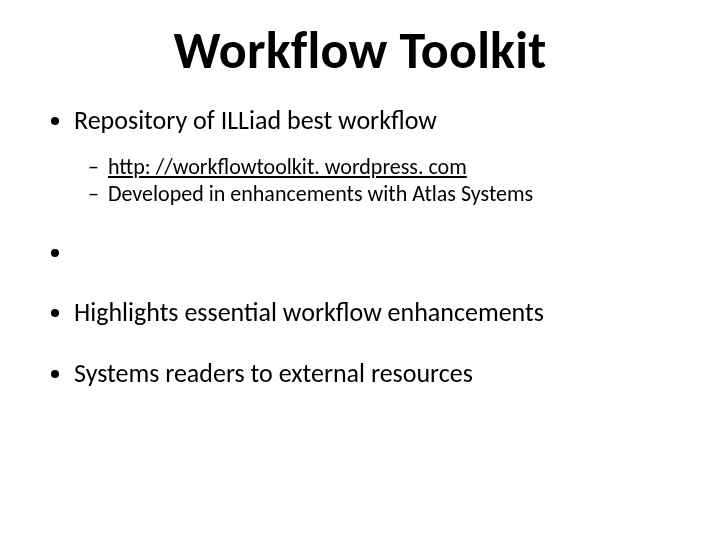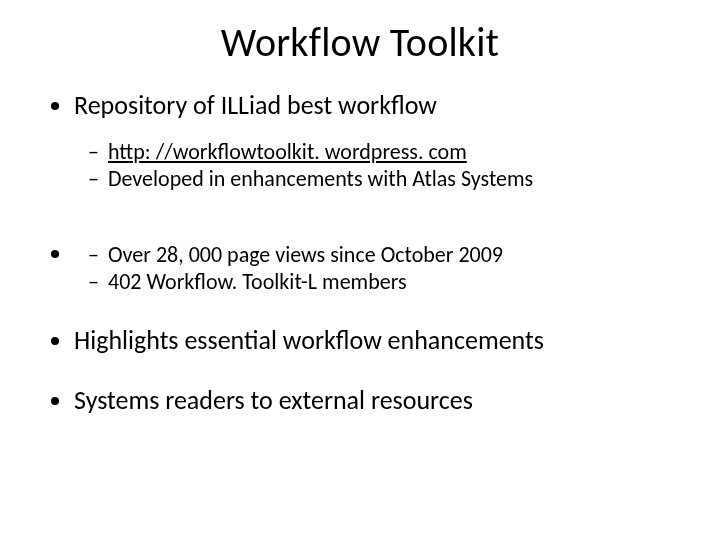--- a/index.html
+++ b/index.html
@@ -11,24 +11,24 @@
     font-family: Calibri, "Segoe UI", Arial, sans-serif;
     color: #000;
   }
   .slide {
     width: 720px;
     height: 540px;
     box-sizing: border-box;
     padding: 18px 44px 0 44px;
   }
   .title {
-    font-size: 40px;
+    font-size: 52px;
     text-align: center;
     margin: 0 0 22px 0;
-    font-weight: 400;
+    font-weight: 700;
     letter-spacing: 0.2px;
   }
   ul.lvl1 {
     list-style: disc;
     margin: 0;
     padding-left: 30px;
   }
   ul.lvl1 > li {
     font-size: 26px;
     line-height: 1.25;
@@ -72,24 +72,20 @@
         </li>
         <li>Developed in enhancements with Atlas Systems</li>
       </ul>
     </li>
   </ul>
 
   <div class="gap"></div>
 
   <ul class="lvl1">
     <li>
-      <ul class="lvl2">
-        <li>Over 28, 000 page views since October 2009</li>
-        <li>402 Workflow. Toolkit-L members</li>
-      </ul>
     </li>
   </ul>
 
   <div class="gap"></div>
 
   <ul class="lvl1">
     <li>
       <span>Highlights essential workflow enhancements</span>
     </li>
   </ul>

